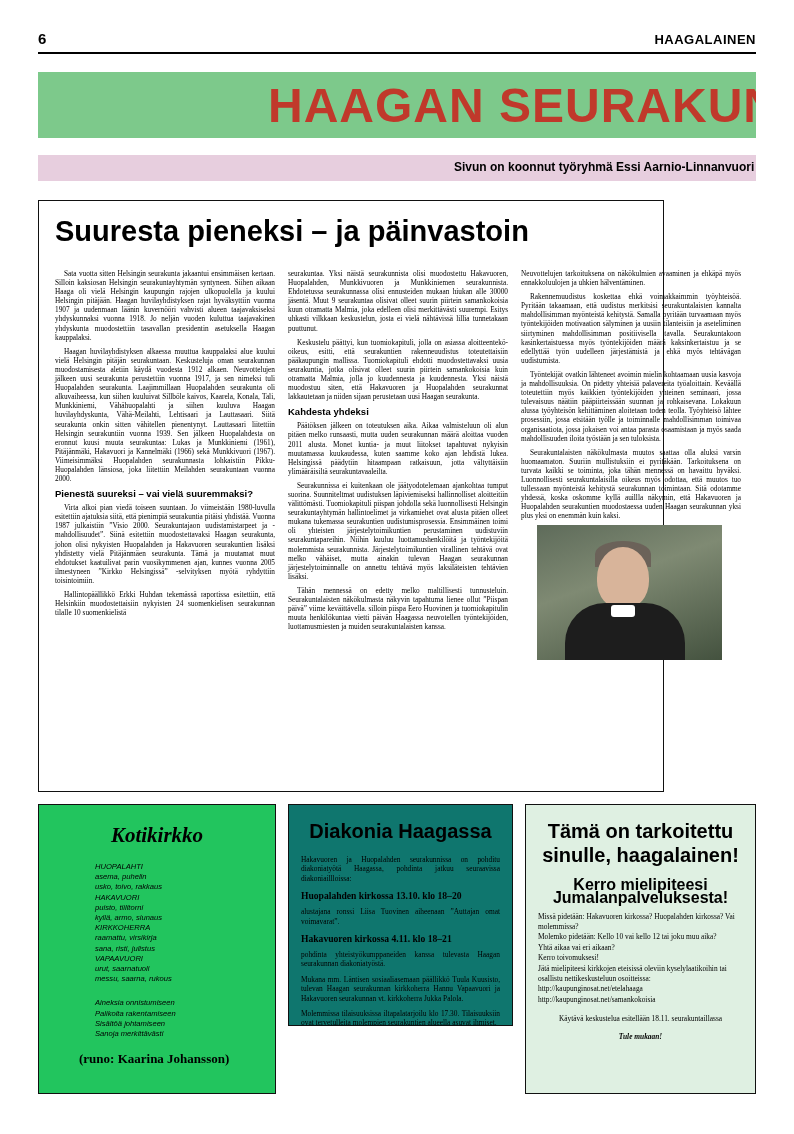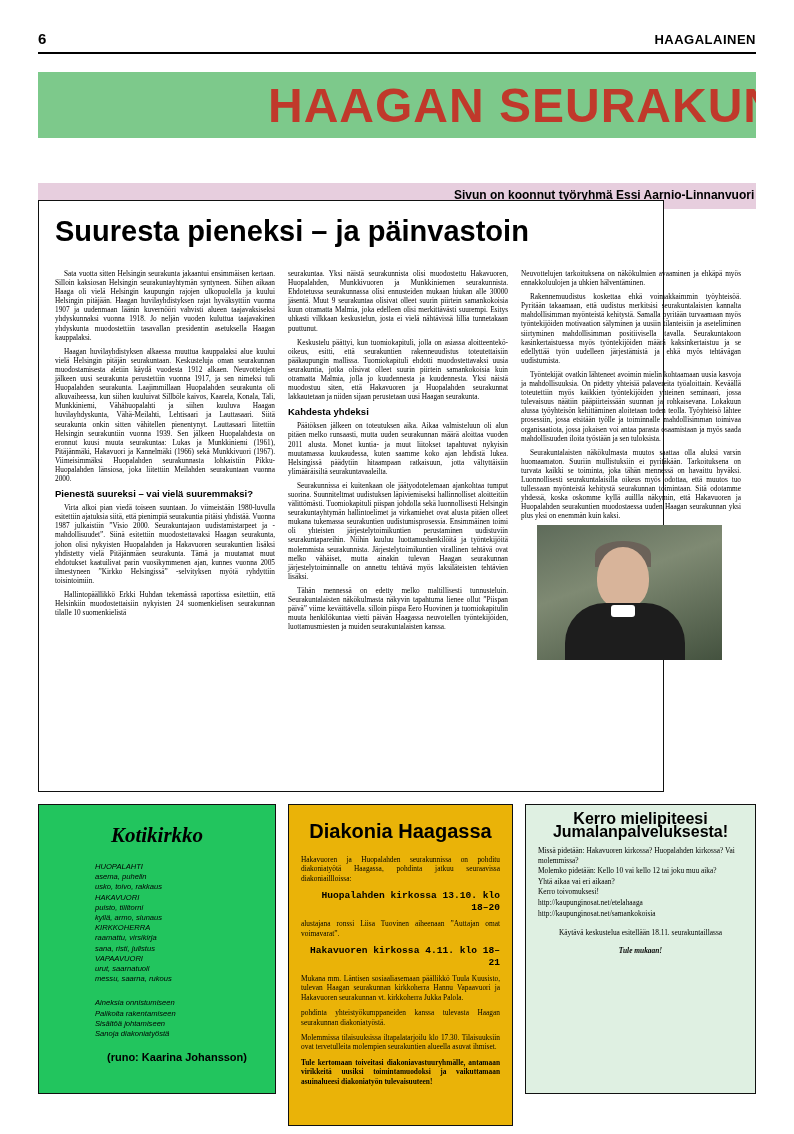--- a/index.html
+++ b/index.html
@@ -82,21 +82,20 @@
   }
 
   
   .subbar {
     position: absolute;
     left: 38px;
     top: 155px;
     width: 718px;
     height: 26px;
     background: #e7cede;
-    margin-top: 28px;
   }
   .subbar-text {
     position: absolute;
     left: 416px;
     top: 5px;
     font-family: "Liberation Sans", sans-serif;
     font-weight: bold;
     font-size: 12px;
     color: #000;
     white-space: nowrap;
@@ -238,22 +237,22 @@
   }
   .box-a {
     left: 38px;
     width: 238px;
     height: 290px;
     background: #22c55e;
   }
   .box-b {
     left: 288px;
     width: 225px;
-    height: 322px;
-    background: #eab308;
+    height: 222px;
+    background: #0f766e;
   }
   .box-c {
     left: 525px;
     width: 231px;
     height: 290px;
     background: #dff0e2;
   }
   .box-title-serif {
     font-family: "Liberation Serif", serif;
     font-style: italic;
@@ -278,39 +277,38 @@
   .poem {
     margin: 0 0 0 56px;
     font-family: Liberation Sans, sans-serif;
     font-style: italic;
     font-size: 7.6px;
     line-height: 10.2px;
   }
   .poem .spacer { height: 7px; }
   .poem-author {
     margin: 12px 0 0 40px;
-    font-family: Liberation Sans, sans-serif;
-    font-weight: bold;
-    font-size: 11px;
-    text-align: center;
+    font-family: Liberation Serif, serif;
+    font-weight: bold;
+    font-size: 13px;
   }
 
   .box-body {
     margin: 0 12px;
     font-size: 7.4px;
     line-height: 9.4px;
     text-align: justify;
   }
   .box-body p { margin: 5px 0 6px 0; }
   .box-body .sub {
-    font-family: Liberation Mono, monospace;
+    font-family: Liberation Serif, serif;
     font-weight: bold;
     font-size: 9.6px;
     line-height: 12px;
-    text-align: right;
+    text-align: left;
     margin: 7px 0 4px 0;
   }
   .box-body .bold { font-weight: bold; }
 
   .box-c .center-head {
     font-family: "Liberation Sans", sans-serif;
     font-weight: bold;
     font-size: 16px;
     line-height: 12.5px;
     text-align: center;
@@ -403,46 +401,48 @@
       <div>raamattu, virsikirja</div>
       <div>sana, risti, julistus</div>
       <div>VAPAAVUORI</div>
       <div>urut, saarnatuoli</div>
       <div>messu, saarna, rukous</div>
       <div class="spacer"></div>
       <div class="spacer"></div>
       <div>Aineksia onnistumiseen</div>
       <div>Palikoita rakentamiseen</div>
       <div>Sisältöä johtamiseen</div>
-      <div>Sanoja diakoniatyöstä</div>
+      <div>Sanoja merkittävästi</div>
     </div>
     <div class="poem-author">(runo: Kaarina Johansson)</div>
   </div>
 
   <div class="bottom-box box-b">
     <div class="box-title-sans big">Diakonia Haagassa</div>
     <div class="box-body">
       <p>Hakavuoren ja Huopalahden seurakunnissa on pohditu diakoniatyötä Haagassa, pohdinta jatkuu seuraavissa diakoniaillloissa:</p>
       <div class="sub">Huopalahden kirkossa 13.10. klo 18–20</div>
       <p>alustajana ronssi Liisa Tuovinen aiheenaan ”Auttajan omat voimavarat”.</p>
       <div class="sub">Hakavuoren kirkossa 4.11. klo 18–21</div>
+      <p>pohdinta yhteistyökumppaneiden kanssa tulevasta Haagan seurakunnan diakoniatyöstä.</p>
       <p>Mukana mm. Läntisen sosiaaliasemaan päällikkö Tuula Kuusisto, tulevan Haagan seurakunnan kirkkoherra Hannu Vapaavuori ja Hakavuoren seurakunnan vt. kirkkoherra Jukka Palola.</p>
-      <p>pohdinta yhteistyökumppaneiden kanssa tulevasta Haagan seurakunnan diakoniatyöstä.</p>
       <p>Molemmissa tilaisuuksissa iltapalatarjoilu klo 17.30. Tilaisuuksiin ovat tervetulleita molempien seurakuntien alueella asuvat ihmiset.</p>
       <p class="bold">Tule kertomaan toiveitasi diakoniavastuuryhmälle, antamaan virikkeitä uusiksi toimintamuodoksi ja vaikuttamaan asuinalueesi diakoniatyön tulevaisuuteen!</p>
     </div>
   </div>
 
   <div class="bottom-box box-c">
+    <div class="box-title-sans big">Tämä on tarkoitettu sinulle, haagalainen!</div>
     <div class="center-head">Kerro mielipiteesi Jumalanpalveluksesta!</div>
     <div class="qa">
       <p>Missä pidetään: Hakavuoren kirkossa? Huopalahden kirkossa? Vai molemmissa?</p>
       <p>Molemko pidetään: Kello 10 vai kello 12 tai joku muu aika?</p>
       <p>Yhtä aikaa vai eri aikaan?</p>
       <p>Kerro toivomuksesi!</p>
+      <p>Jätä mielipiteesi kirkkojen eteisissä oleviin kyselylaatikoihin tai osallistu nettikeskusteluun osoitteissa:</p>
       <p>http://kaupunginosat.net/etelahaaga</p>
       <p>http://kaupunginosat.net/samankokoisia</p>
     </div>
     <div class="tail">
       <div>Käytävä keskustelua esitellään 18.11. seurakuntaillassa</div>
       <div class="bi" style="margin-top:8px;">Tule mukaan!</div>
     </div>
   </div>
 
 </div>

